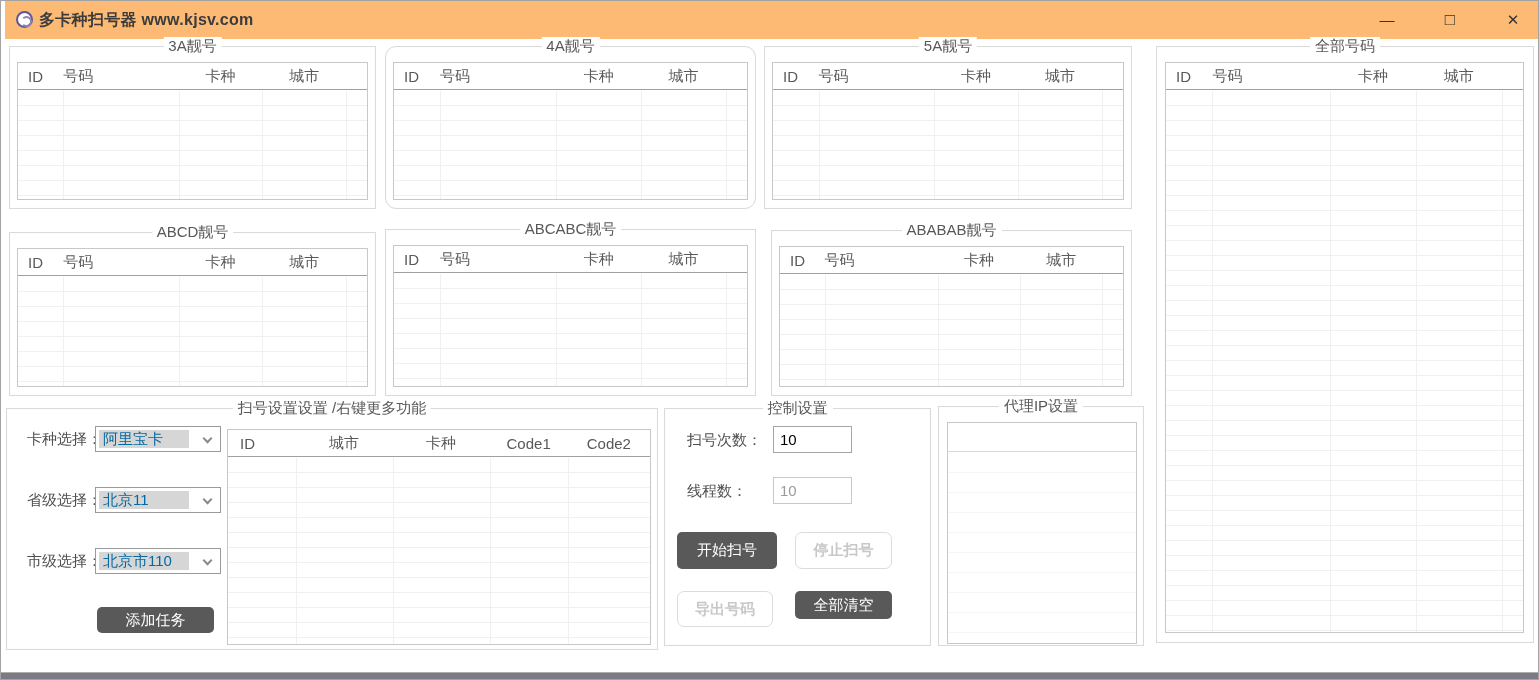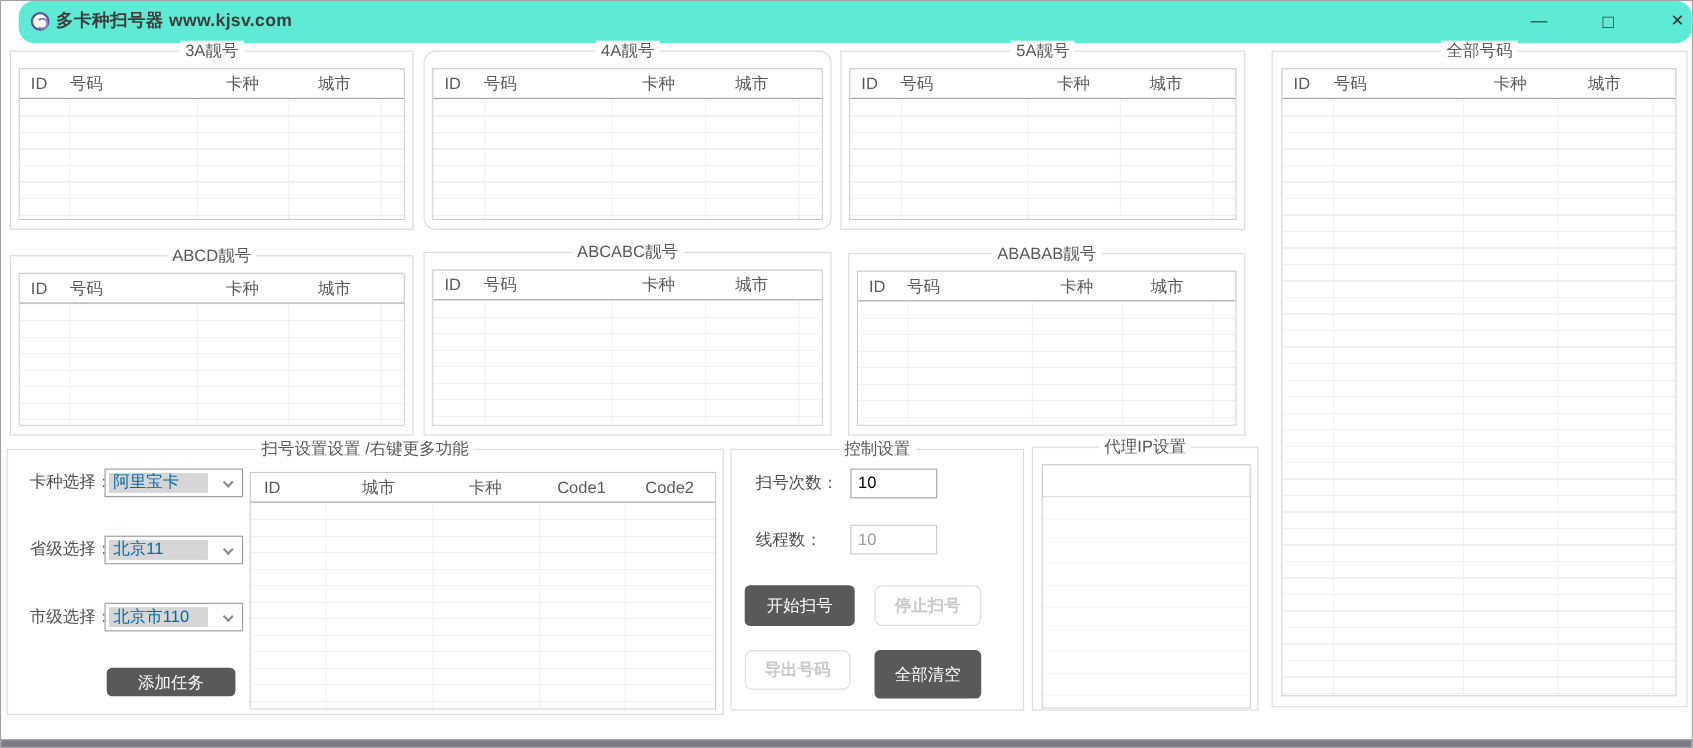--- a/index.html
+++ b/index.html
@@ -1,21 +1,21 @@
 <!DOCTYPE html>
 <html><head>
 <meta charset="utf-8">
 <style>
   * { margin:0; padding:0; box-sizing:border-box; }
   body { background:#d8d8d8; font-family:"Liberation Sans","DejaVu Sans",sans-serif; }
   .app { position:relative; width:1539px; height:680px; background:#ffffff;
          border:1px solid #a3a3a3; overflow:hidden; }
 
   
-  .titlebar { position:absolute; left:16px; top:0; right:0; height:38px; background:#5eead4;border-radius:14px; }
+  .titlebar { position:absolute; left:4px; top:0; right:0; height:38px; background:#fdba74; }
   .app-icon { position:absolute; left:11px; top:10px; width:17px; height:17px; border-radius:50%;
               border:2px solid #5f5694; background:#fff; }
   .app-icon::after { content:""; position:absolute; left:3px; top:3px; width:7px; height:7px;
               border-radius:50%; border:2px solid #8b84b5; border-left-color:transparent; }
   .app-title { position:absolute; left:34px; top:0; height:38px; line-height:38px;
                font-size:16px; font-weight:bold; color:#3c3c3c; letter-spacing:0.3px; }
   .win-btn { position:absolute; top:0; height:38px; width:32px; text-align:center;
              line-height:38px; font-size:15px; color:#333; cursor:default; }
   .win-btn.max { font-size:17px; }
 
@@ -258,21 +258,21 @@
 
     <span class="form-label" style="left:22px;top:17px;height:27px;line-height:27px;">扫号次数：</span>
     <input class="num-input" style="left: 108px; top: 17px;" value="10">
 
     <span class="form-label" style="left:22px;top:68px;height:27px;line-height:27px;">线程数：</span>
     <input class="num-input disabled" style="left: 108px; top: 68px;" value="10">
 
     <button class="btn btn-dark" style="left:12px;top:123px;width:100px;height:37px;">开始扫号</button>
     <button class="btn btn-ghost" style="left:130px;top:123px;width:97px;height:37px;">停止扫号</button>
     <button class="btn btn-ghost" style="left:12px;top:182px;width:96px;height:36px;">导出号码</button>
-    <button class="btn btn-dark" style="left:130px;top:182px;width:97px;height:44px;">全部清空</button>
+    <button class="btn btn-dark" style="left:130px;top:182px;width:97px;height:28px;">全部清空</button>
   </div>
 
   <div class="groupbox" style="left:937px;top:405px;width:206px;height:240px;">
     <span class="gb-title">代理IP设置</span>
     <div class="proxy-list" style="left:8px;top:15px;width:190px;height:222px;">
       <div class="proxy-header"></div>
       <div class="proxy-body"></div>
     </div>
   </div>
 

